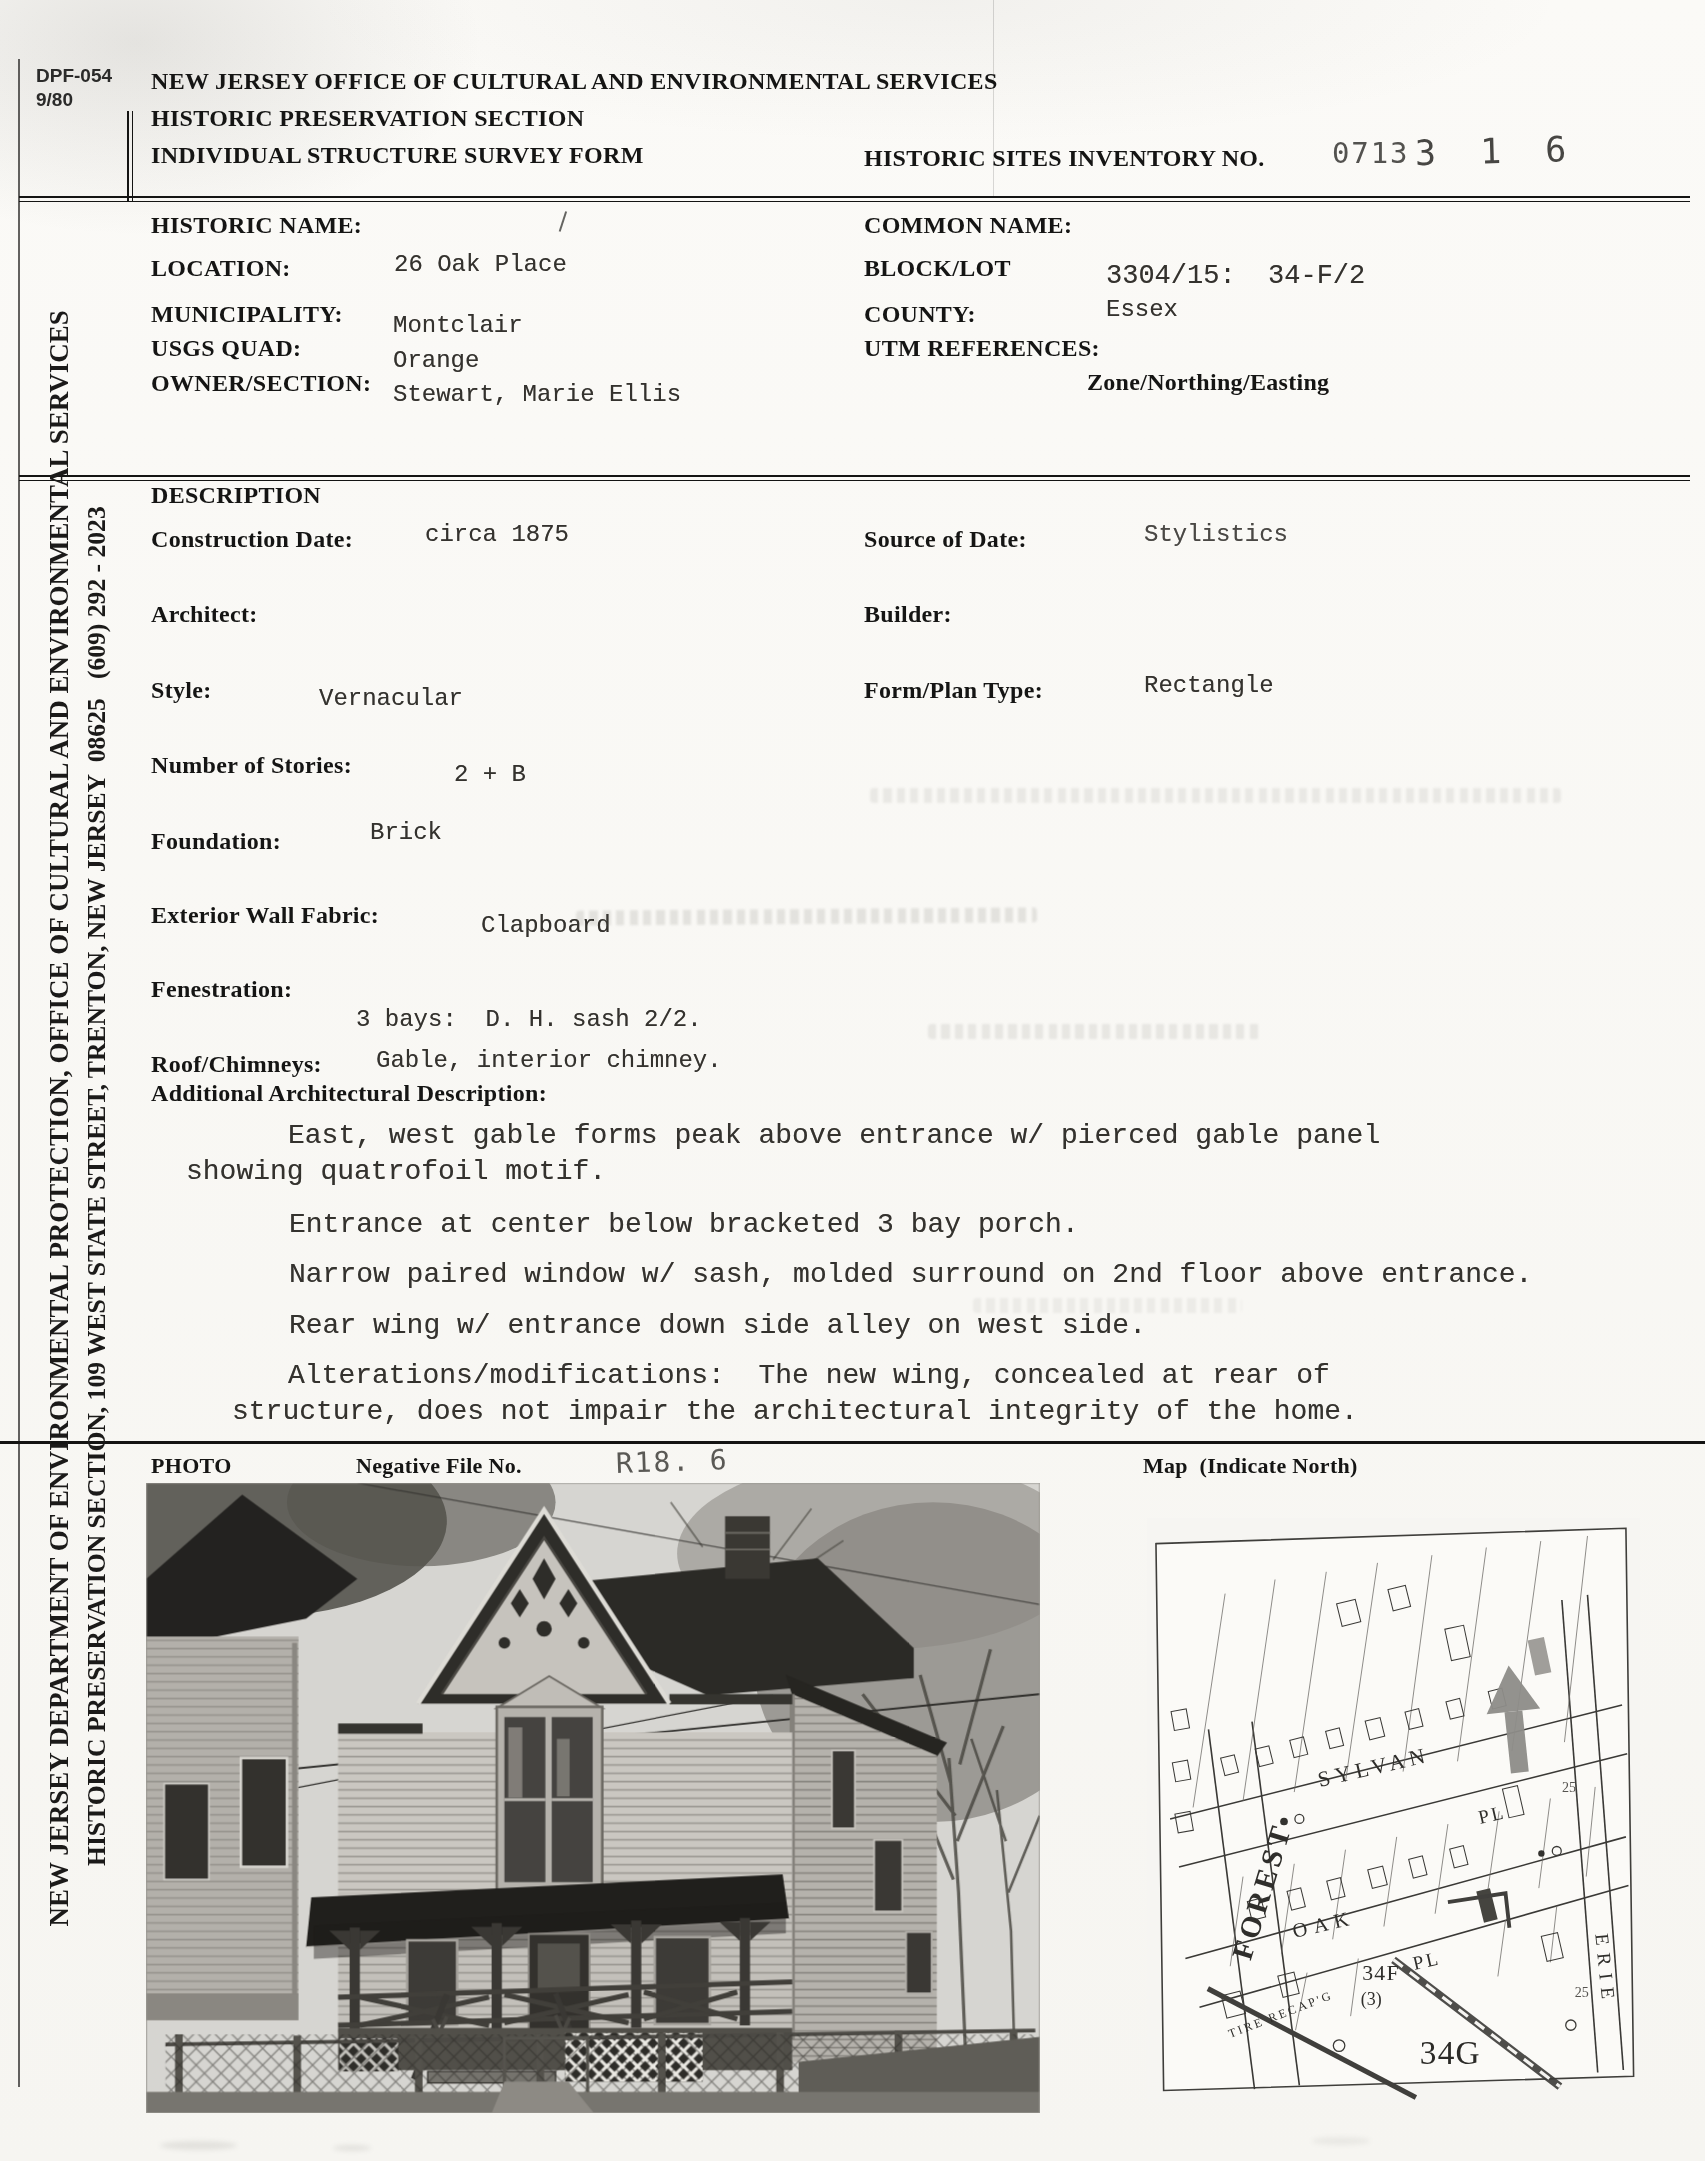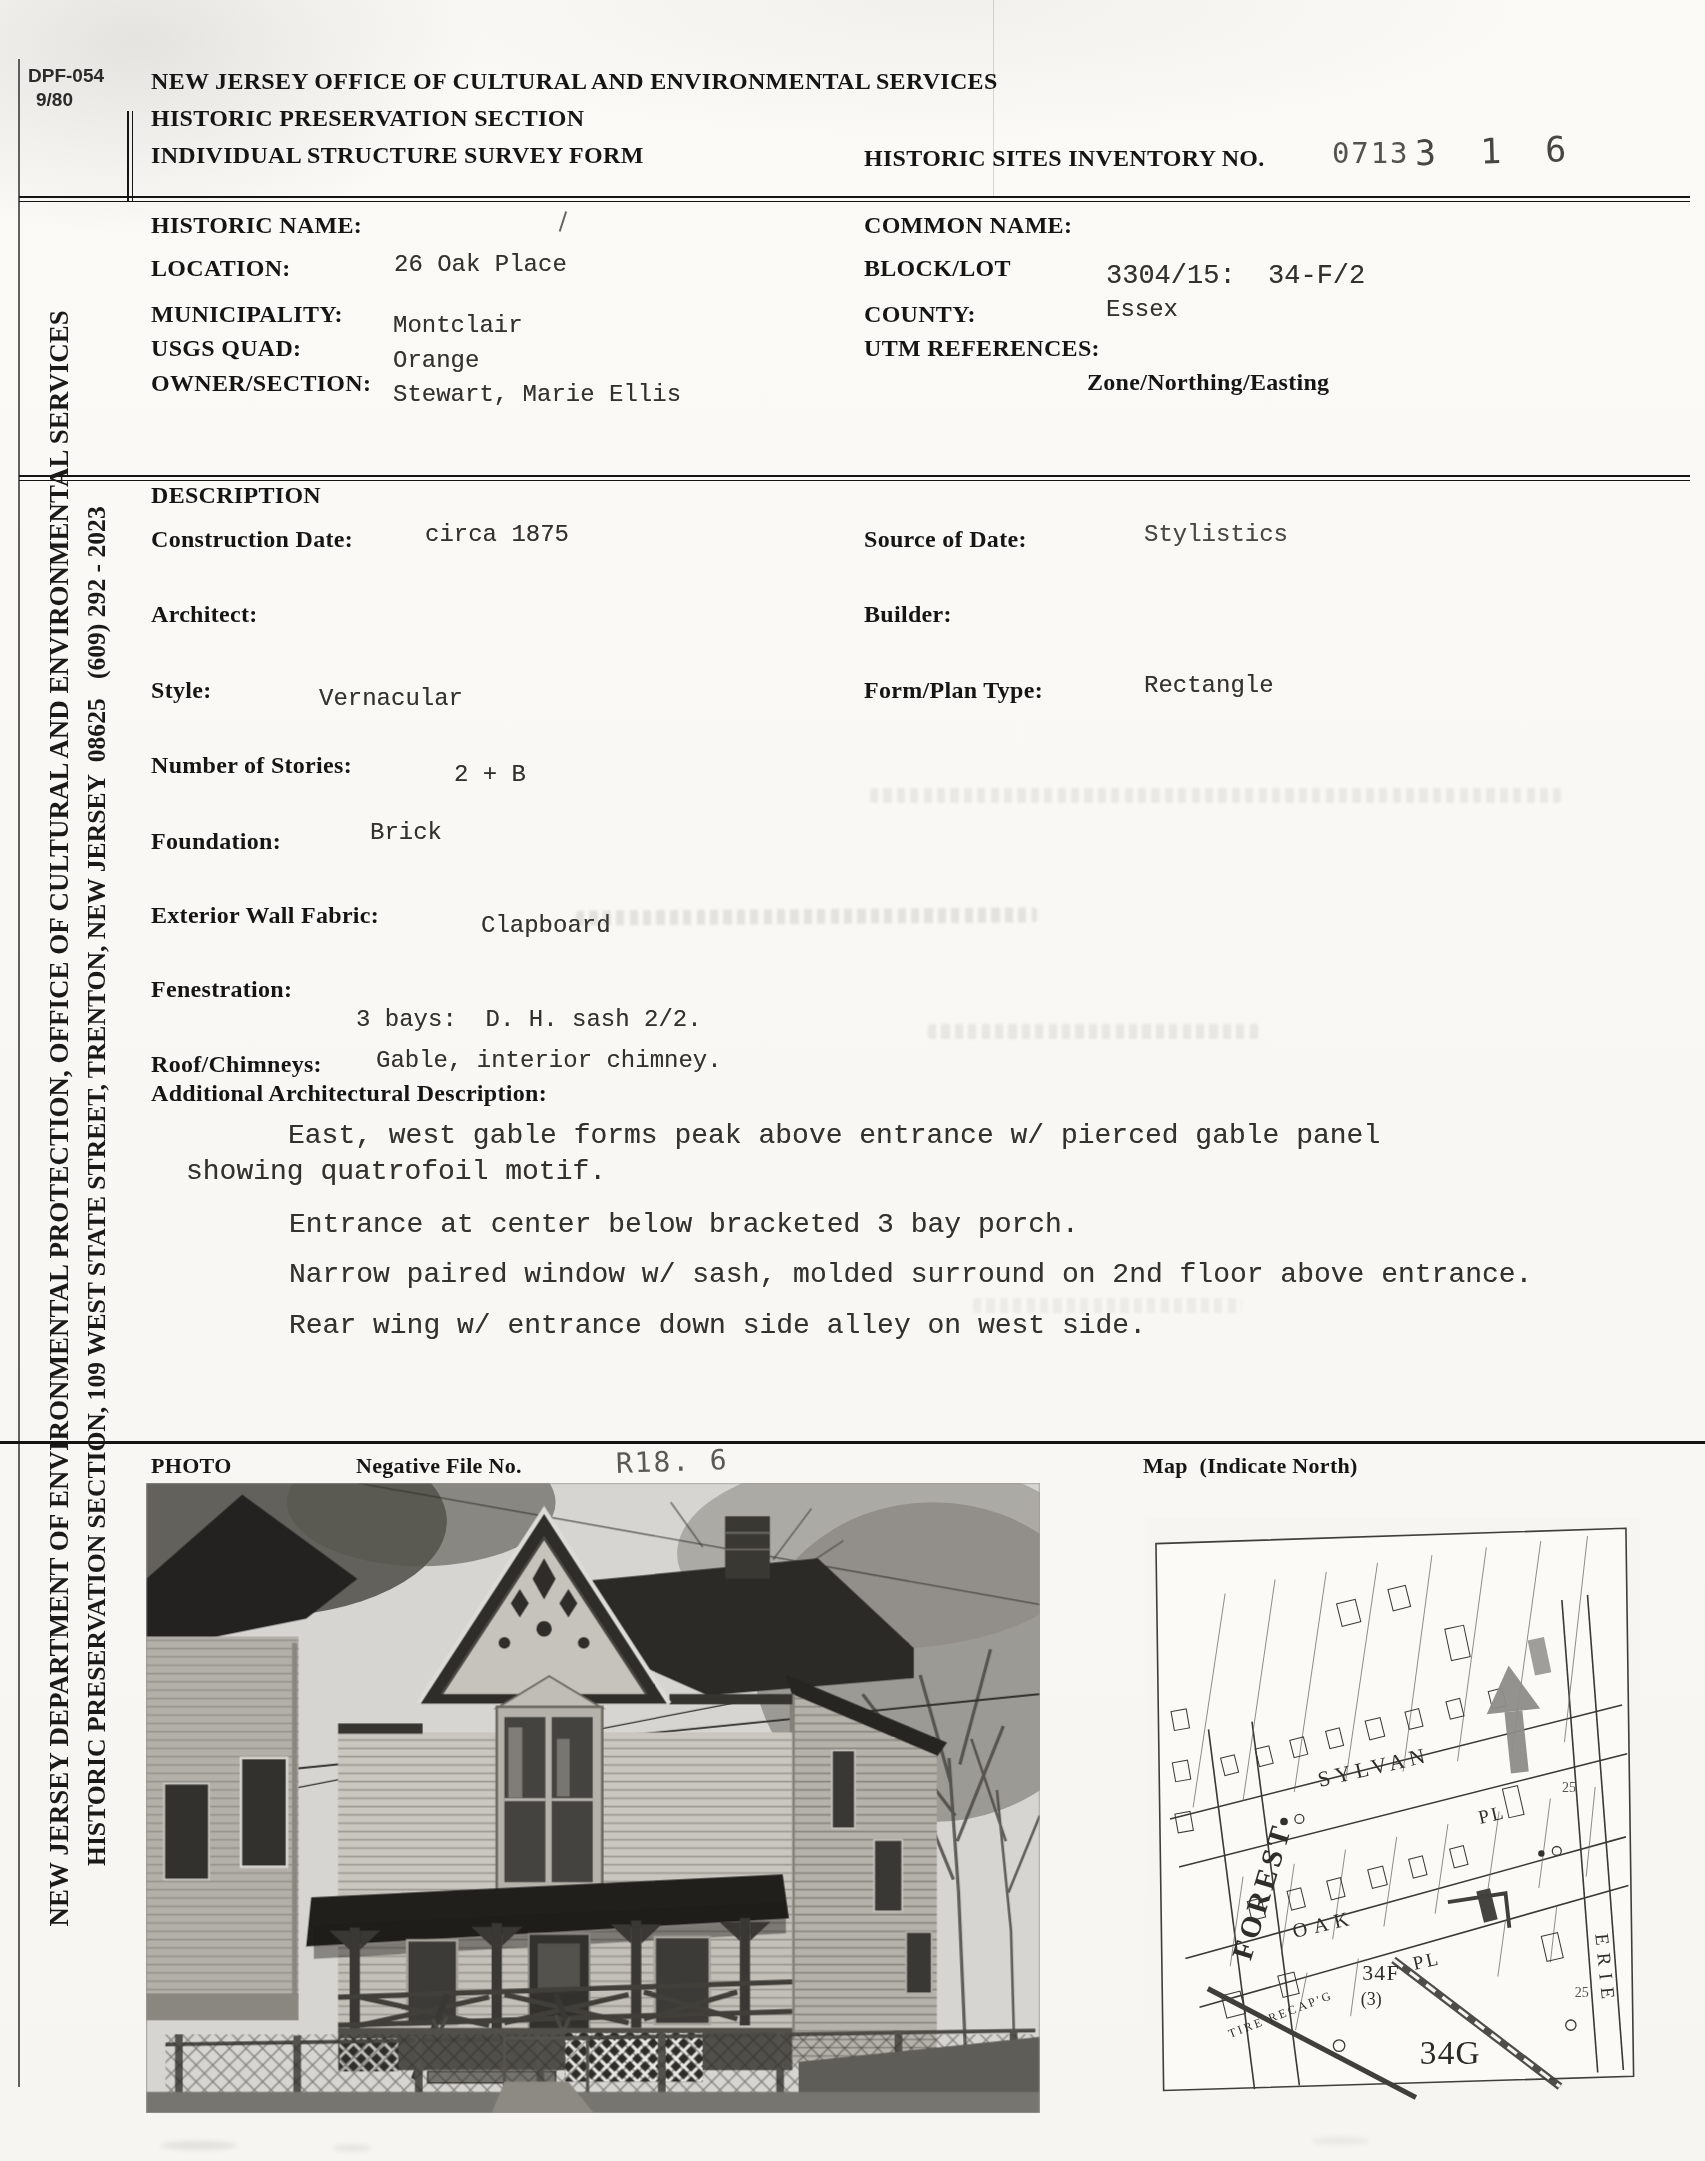--- a/index.html
+++ b/index.html
@@ -36,21 +36,21 @@
   svg text{font-family:"Liberation Serif",serif;}
 </style>
 </head>
 <body>
 
 <div id="page">
 
   <div class="leftedge"></div>
   <div class="foldline"></div>
 
-  <div class="sans" style="left:28px;top:64px;">DPF-054</div>
+  <div class="sans" style="left:36px;top:64px;">DPF-054</div>
   <div class="sans" style="left:36px;top:88px;">9/80</div>
 
   <div class="vrule" style="left:127px;top:111px;height:90px;"></div>
   <div class="lbl" style="left:151px;top:68px;">NEW JERSEY OFFICE OF CULTURAL AND ENVIRONMENTAL SERVICES</div>
   <div class="lbl" style="left:151px;top:105px;">HISTORIC PRESERVATION SECTION</div>
   <div class="lbl" style="left:151px;top:142px;">INDIVIDUAL STRUCTURE SURVEY FORM</div>
   <div class="lbl" style="left:864px;top:145px;">HISTORIC SITES INVENTORY NO.</div>
   <div class="hand" style="left:1332px;top:136px;font-size:29px;letter-spacing:1.9px;color:#53524f;">0713</div>
   <div class="hand" style="left:1415px;top:131px;font-size:35px;letter-spacing:11.5px;color:#474643;transform:rotate(-1.5deg);">3 1 6</div>
   <div class="rule-double" style="left:19px;top:196px;width:1671px;"></div>
@@ -110,20 +110,21 @@
   <div class="ghost" style="left:576px;top:909px;width:461px;transform:rotate(-.4deg);"></div>
   <div class="ghost" style="left:870px;top:788px;width:691px;opacity:.7;"></div>
   <div class="ghost" style="left:928px;top:1024px;width:333px;opacity:.8;"></div>
   <div class="ghost" style="left:973px;top:1298px;width:269px;opacity:.55;"></div>
 
   <div class="lbl" style="left:151px;top:1080px;">Additional Architectural Description:</div>
   <div class="para" style="left:186px;top:1118px;width:1216px;text-indent:102px;">East, west gable forms peak above entrance w/ pierced gable panel showing quatrofoil motif.</div>
   <div class="para" style="left:289px;top:1207px;">Entrance at center below bracketed 3 bay porch.</div>
   <div class="para" style="left:289px;top:1257px;">Narrow paired window w/ sash, molded surround on 2nd floor above entrance.</div>
   <div class="para" style="left:289px;top:1308px;">Rear wing w/ entrance down side alley on west side.</div>
+  <div class="para" style="left:232px;top:1358px;width:1152px;text-indent:56px;">Alterations/modifications:  The new wing, concealed at rear of structure, does not impair the architectural integrity of the home.</div>
 
   <div class="rule-single" style="left:0px;top:1441px;width:1705px;"></div>
 
   <div class="lbl small" style="left:151px;top:1453px;">PHOTO</div>
   <div class="lbl small" style="left:356px;top:1453px;">Negative File No.</div>
   <div class="hand" style="left:616px;top:1445px;font-size:28px;letter-spacing:1.9px;color:#5a5955;transform:rotate(-2deg);">R18. 6</div>
   <div class="lbl small" style="left:1143px;top:1453px;">Map  (Indicate North)</div>
 
   <svg style="position:absolute;left:146px;top:1483px;" width="894" height="630" viewBox="0 0 1397 985">
     <defs>

